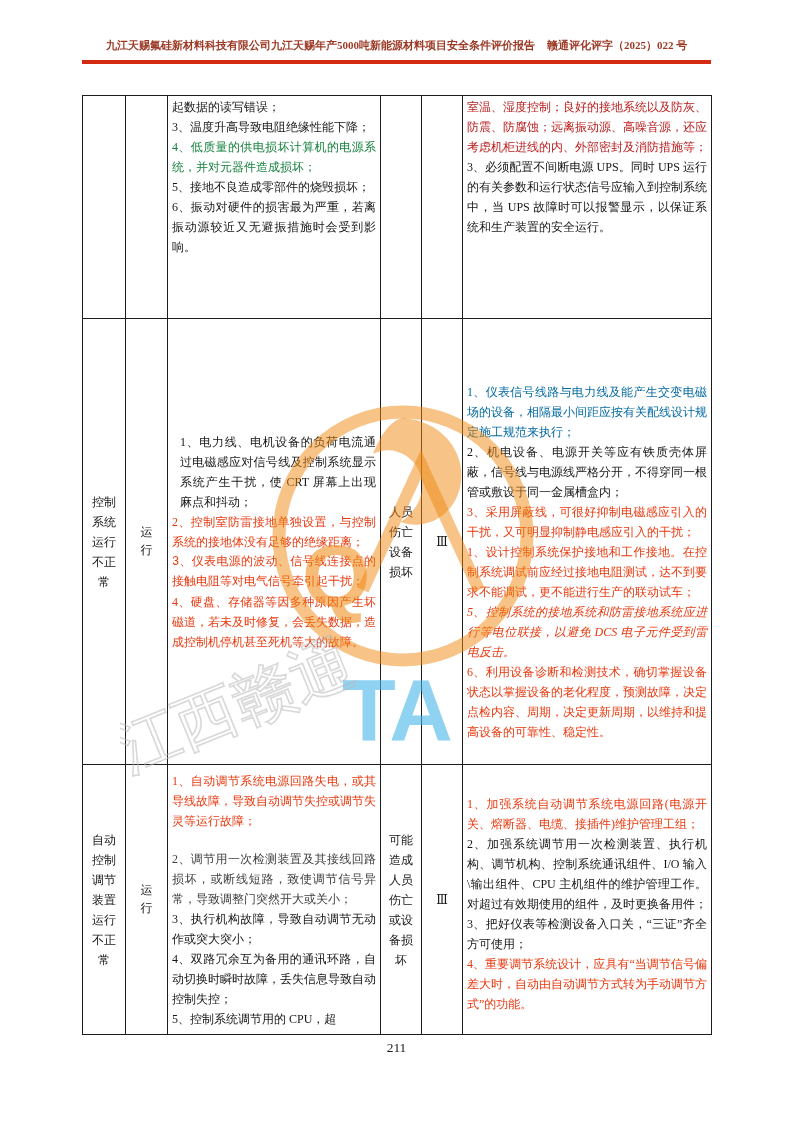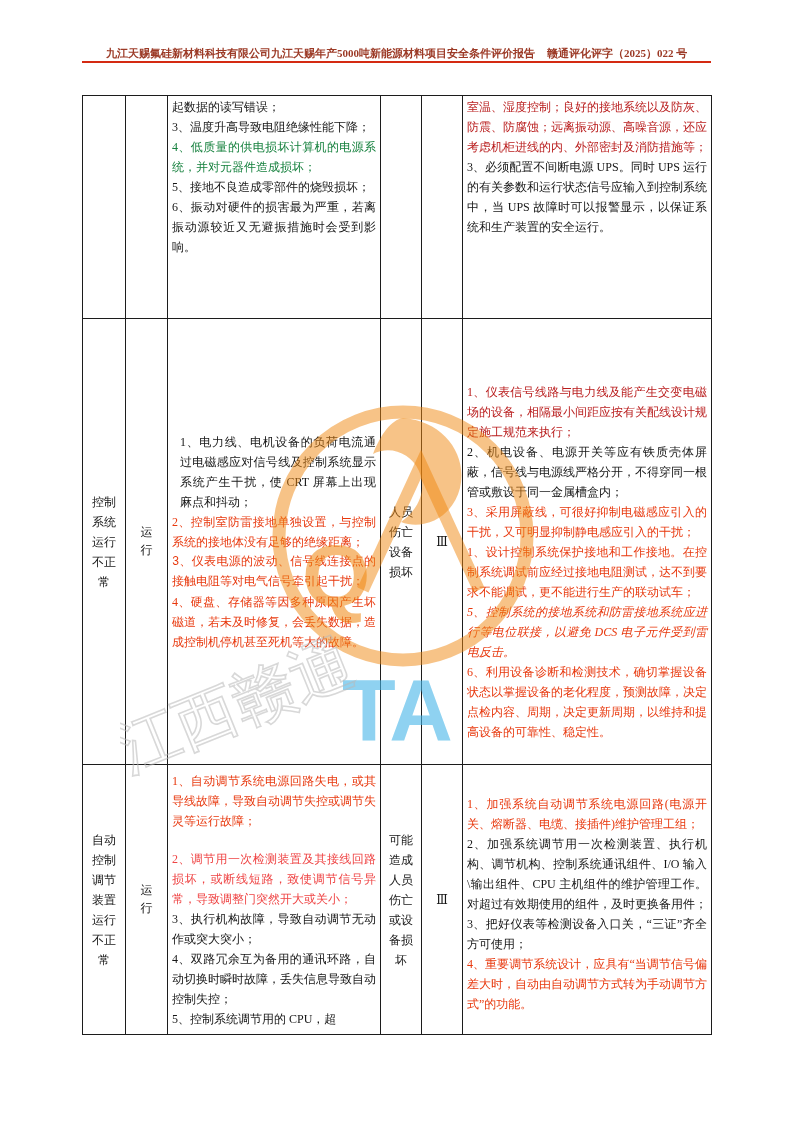--- a/index.html
+++ b/index.html
@@ -8,27 +8,28 @@
     width: 793px;
     height: 1122px;
     background: #ffffff;
     font-family: "Liberation Serif", "DejaVu Serif", serif;
     color: #161616;
     overflow: hidden;
   }
   .header {
     position: absolute;
     left: 82px;
-    top: 46px;
+    top: 38px;
     width: 629px;
     text-align: center;
     font-size: 11px;
     font-weight: bold;
     white-space: nowrap;
-    border-bottom: 2px solid #c4b5fd;
+    padding-bottom: 7px;
+    border-bottom: 4px solid #c4b5fd;
   }
   .header .docnum { margin-left: 12px; }
 
   table.risk-table {
     position: absolute;
     left: 82px;
     top: 95px;
     width: 629px;
     border-collapse: collapse;
     table-layout: fixed;
@@ -113,34 +114,34 @@
           <td class="c-phase"><span class="vwrap">运行</span></td>
           <td class="c-causes">
             <p class="para" style="color: rgb(22, 22, 22); margin-left: 8px;">1、电力线、电机设备的负荷电流通过电磁感应对信号线及控制系统显示系统产生干扰，使 CRT 屏幕上出现麻点和抖动；</p>
             <p class="para" style="color: rgb(232, 56, 13);">2、控制室防雷接地单独设置，与控制系统的接地体没有足够的绝缘距离；</p>
             <p class="para" style="color: rgb(232, 56, 13); font-family: Liberation Mono, monospace;">3、仪表电源的波动、信号线连接点的接触电阻等对电气信号牵引起干扰；</p>
             <p class="para" style="color: rgb(232, 56, 13);">4、硬盘、存储器等因多种原因产生坏磁道，若未及时修复，会丢失数据，造成控制机停机甚至死机等大的故障。</p>
           </td>
           <td class="c-conseq">人员伤亡设备损坏</td>
           <td class="c-level">Ⅲ</td>
           <td class="c-measures">
-            <p class="para" style="color: #b91c1c; margin-top: 40px;">1、仪表信号线路与电力线及能产生交变电磁场的设备，相隔最小间距应按有关配线设计规定施工规范来执行；</p>
+            <p class="para" style="color: #0369a1; margin-top: 40px;">1、仪表信号线路与电力线及能产生交变电磁场的设备，相隔最小间距应按有关配线设计规定施工规范来执行；</p>
             <p class="para" style="color: rgb(22, 22, 22);">2、机电设备、电源开关等应有铁质壳体屏蔽，信号线与电源线严格分开，不得穿同一根管或敷设于同一金属槽盒内；</p>
             <p class="para" style="color: rgb(232, 56, 13);">3、采用屏蔽线，可很好抑制电磁感应引入的干扰，又可明显抑制静电感应引入的干扰；</p>
             <p class="para" style="color: rgb(232, 56, 13);">1、设计控制系统保护接地和工作接地。在控制系统调试前应经过接地电阻测试，达不到要求不能调试，更不能进行生产的联动试车；</p>
             <p class="para" style="color: rgb(232, 56, 13); font-style: italic;">5、控制系统的接地系统和防雷接地系统应进行等电位联接，以避免 DCS 电子元件受到雷电反击。</p>
             <p class="para" style="color: rgb(232, 56, 13);">6、利用设备诊断和检测技术，确切掌握设备状态以掌握设备的老化程度，预测故障，决定点检内容、周期，决定更新周期，以维持和提高设备的可靠性、稳定性。</p>
           </td>
         </tr>
         <tr class="row-2">
           <td class="c-item">自动控制调节装置运行不正常</td>
           <td class="c-phase"><span class="vwrap">运行</span></td>
           <td class="c-causes">
             <p class="para" style="color: rgb(232, 56, 13);">1、自动调节系统电源回路失电，或其导线故障，导致自动调节失控或调节失灵等运行故障；</p>
-            <p class="para" style="color: #ef4444; margin-top: 18px;">2、调节用一次检测装置及其接线回路损坏，或断线短路，致使调节信号异常，导致调整门突然开大或关小；</p>
+            <p class="para" style="color: #404040; margin-top: 18px;">2、调节用一次检测装置及其接线回路损坏，或断线短路，致使调节信号异常，导致调整门突然开大或关小；</p>
             <p class="para" style="color: rgb(22, 22, 22);">3、执行机构故障，导致自动调节无动作或突大突小；</p>
             <p class="para" style="color: rgb(22, 22, 22);">4、双路冗余互为备用的通讯环路，自动切换时瞬时故障，丢失信息导致自动控制失控；</p>
             <p class="para" style="color: rgb(22, 22, 22);">5、控制系统调节用的 CPU，超</p>
           </td>
           <td class="c-conseq">可能造成人员伤亡或设备损坏</td>
           <td class="c-level">Ⅲ</td>
           <td class="c-measures">
             <p class="para" style="color: rgb(232, 56, 13); margin-top: 9px;">1、加强系统自动调节系统电源回路(电源开关、熔断器、电缆、接插件)维护管理工组；</p>
             <p class="para" style="color: rgb(22, 22, 22);">2、加强系统调节用一次检测装置、执行机构、调节机构、控制系统通讯组件、I/O 输入\输出组件、CPU 主机组件的维护管理工作。对超过有效期使用的组件，及时更换备用件；</p>
             <p class="para" style="color: rgb(22, 22, 22);">3、把好仪表等检测设备入口关，“三证”齐全方可使用；</p>
@@ -156,14 +157,17 @@
         <circle cx="283" cy="168" r="124" fill="none" stroke-width="13" opacity="0.5" stroke="#f0870f"></circle>
         <path d="M283 50 C323 53 348 86 340 120 C333 149 304 163 281 154 C299 141 307 122 299 103 C291 85 270 77 253 86 C261 66 271 52 283 50 Z" opacity="0.5" fill="#f0870f"></path>
         <path d="M243 222 L301 96 L359 222" fill="none" stroke-width="12" opacity="0.5" stroke="#f0870f"></path>
         <text x="182" y="238" font-size="88" font-weight="bold" opacity="0.55" fill="#f0870f">Q</text>
         <text x="222" y="372" font-size="88" font-weight="bold" opacity="0.6" fill="#45b5e8">TA</text>
         <text x="8" y="404" font-size="62" fill="none" stroke-width="1.6" opacity="0.55" transform="rotate(-22 8 404)" stroke="#b9b9b9">江西赣通</text>
       </g>
     </svg>
   </div>
 
+  <div class="footer">
+    <span>211</span>
+  </div>
 
 </div>
 
 </body></html>

